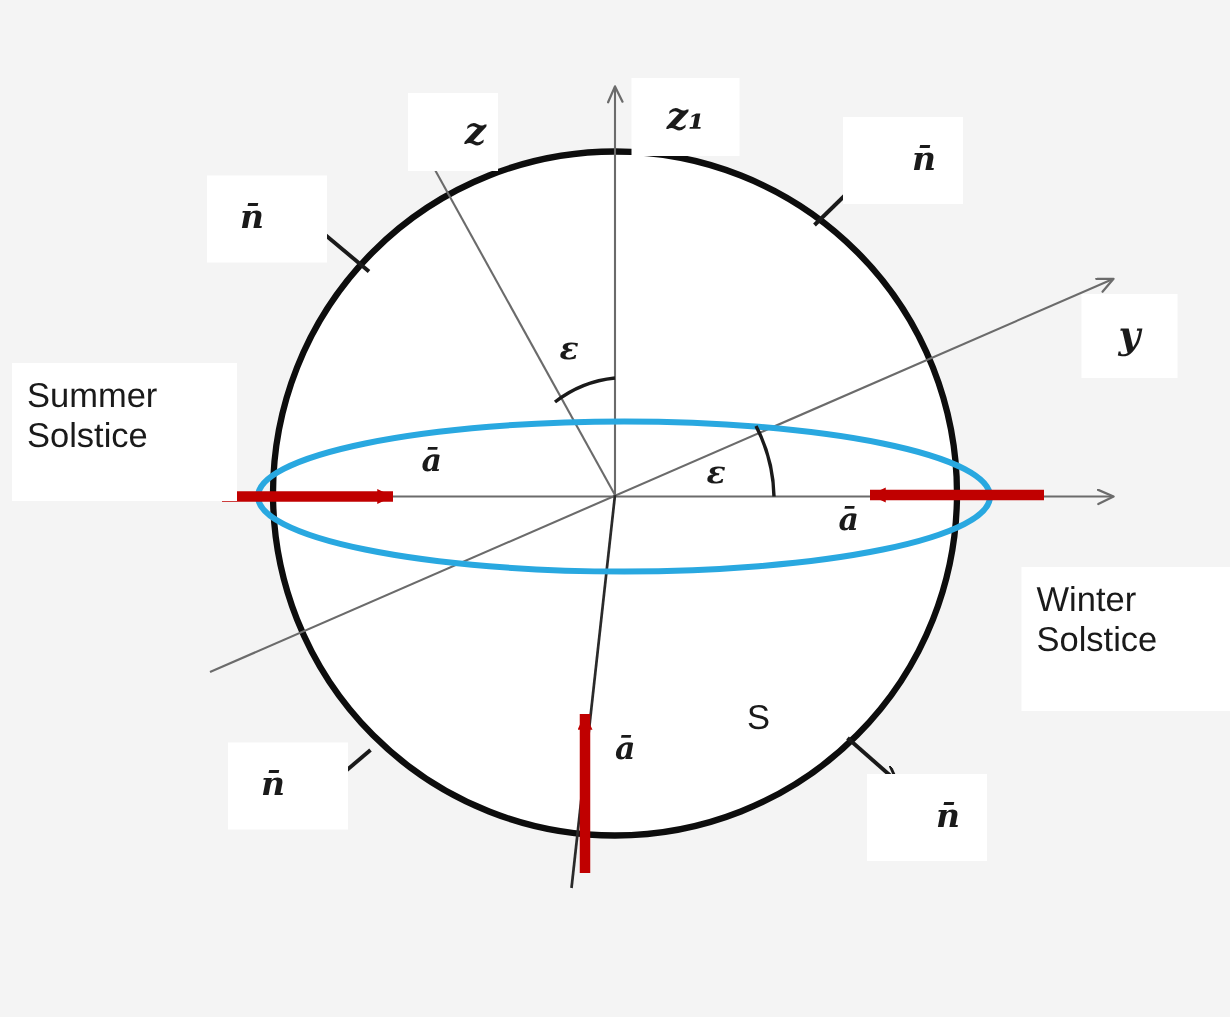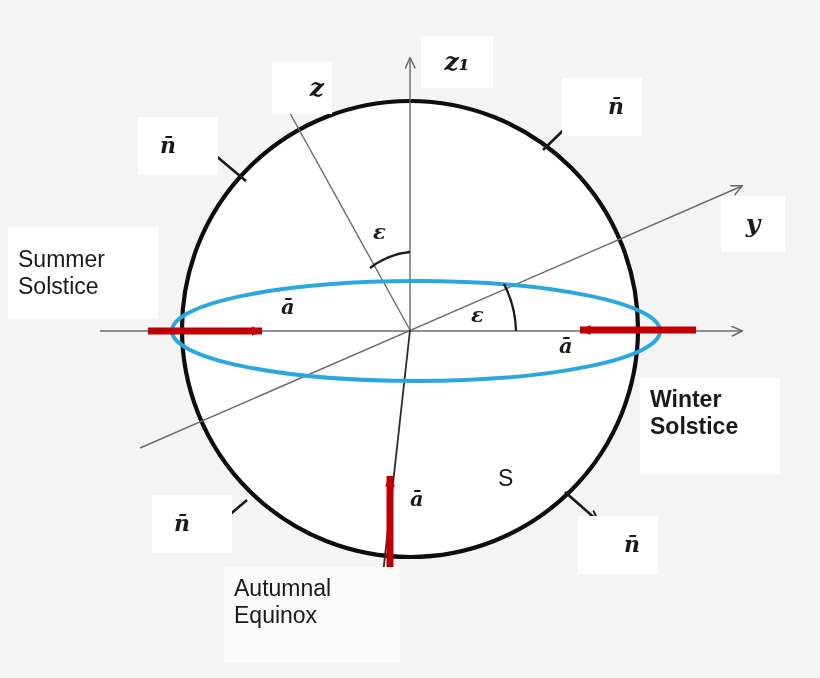--- a/index.html
+++ b/index.html
@@ -85,21 +85,21 @@
     <line x1="148" y1="331" x2="262" y2="331" stroke="#c00000" stroke-width="7" marker-end="url(#arrowRed)"></line>
     <line x1="696" y1="330" x2="580" y2="330" stroke="#c00000" stroke-width="7" marker-end="url(#arrowRed)"></line>
     <line x1="390" y1="582" x2="390" y2="476" stroke="#c00000" stroke-width="7" marker-end="url(#arrowRed)"></line>
 
     <line x1="246" y1="181" x2="203" y2="145" stroke="#1a1a1a" stroke-width="2.6" marker-end="url(#arrowBlack)"></line>
     <line x1="543" y1="150" x2="582" y2="112" stroke="#1a1a1a" stroke-width="2.6" marker-end="url(#arrowBlack)"></line>
     <line x1="247" y1="500" x2="214" y2="528" stroke="#1a1a1a" stroke-width="2.6" marker-end="url(#arrowBlack)"></line>
     <line x1="565" y1="492" x2="598" y2="521" stroke="#1a1a1a" stroke-width="2.6" marker-end="url(#arrowBlack)"></line>
   </svg>
 
-  <div class="lbl lbl-math" style="left:421px; top:36px; width:72px; height:52px; font-size:25px;">
+  <div class="lbl lbl-math" style="left:421px; top:52px; width:72px; height:52px; font-size:25px;">
     <span>z₁</span>
   </div>
 
   <div class="lbl lbl-math" style="left:272px; top:62px; width:60px; height:52px; font-size:25px; justify-content:flex-end; padding-right:8px; box-sizing:border-box;">
     <span>z</span>
   </div>
 
   <div class="lbl lbl-math" style="left:721px; top:196px; width:64px; height:56px; font-size:25px;">
     <span>y</span>
   </div>
@@ -138,28 +138,24 @@
   </div>
 
   <div class="lbl lbl-math" style="left:578px; top:516px; width:80px; height:58px; font-size:22px; justify-content:flex-end; padding-right:18px; box-sizing:border-box;">
     <span>n̄</span>
   </div>
 
   <div class="ovl" style="left:498px; top:465px; font-size:23px; color:#1a1a1a; font-family:'Liberation Sans', sans-serif;">
     <span>S</span>
   </div>
 
-  <div class="lbl lbl-text" style="left:8px; top:227px; width:150px; height:92px;align-items:center;">
+  <div class="lbl lbl-text" style="left:8px; top:242px; width:150px; height:92px;">
     <span>Summer
 Solstice</span>
   </div>
 
-  <div class="lbl lbl-text" style="left:640px; top:378px; width:140px; height:96px;font-weight:bold;">
+  <div class="lbl lbl-text" style="left:681px; top:378px; width:140px; height:96px;">
     <span>Winter
 Solstice</span>
   </div>
 
-  <div class="lbl lbl-text" style="left:224px; top:567px; width:176px; height:96px; background:#fafafa;">
-    <span>Autumnal
-Equinox</span>
-  </div>
 
 </div>
 
 </body></html>

